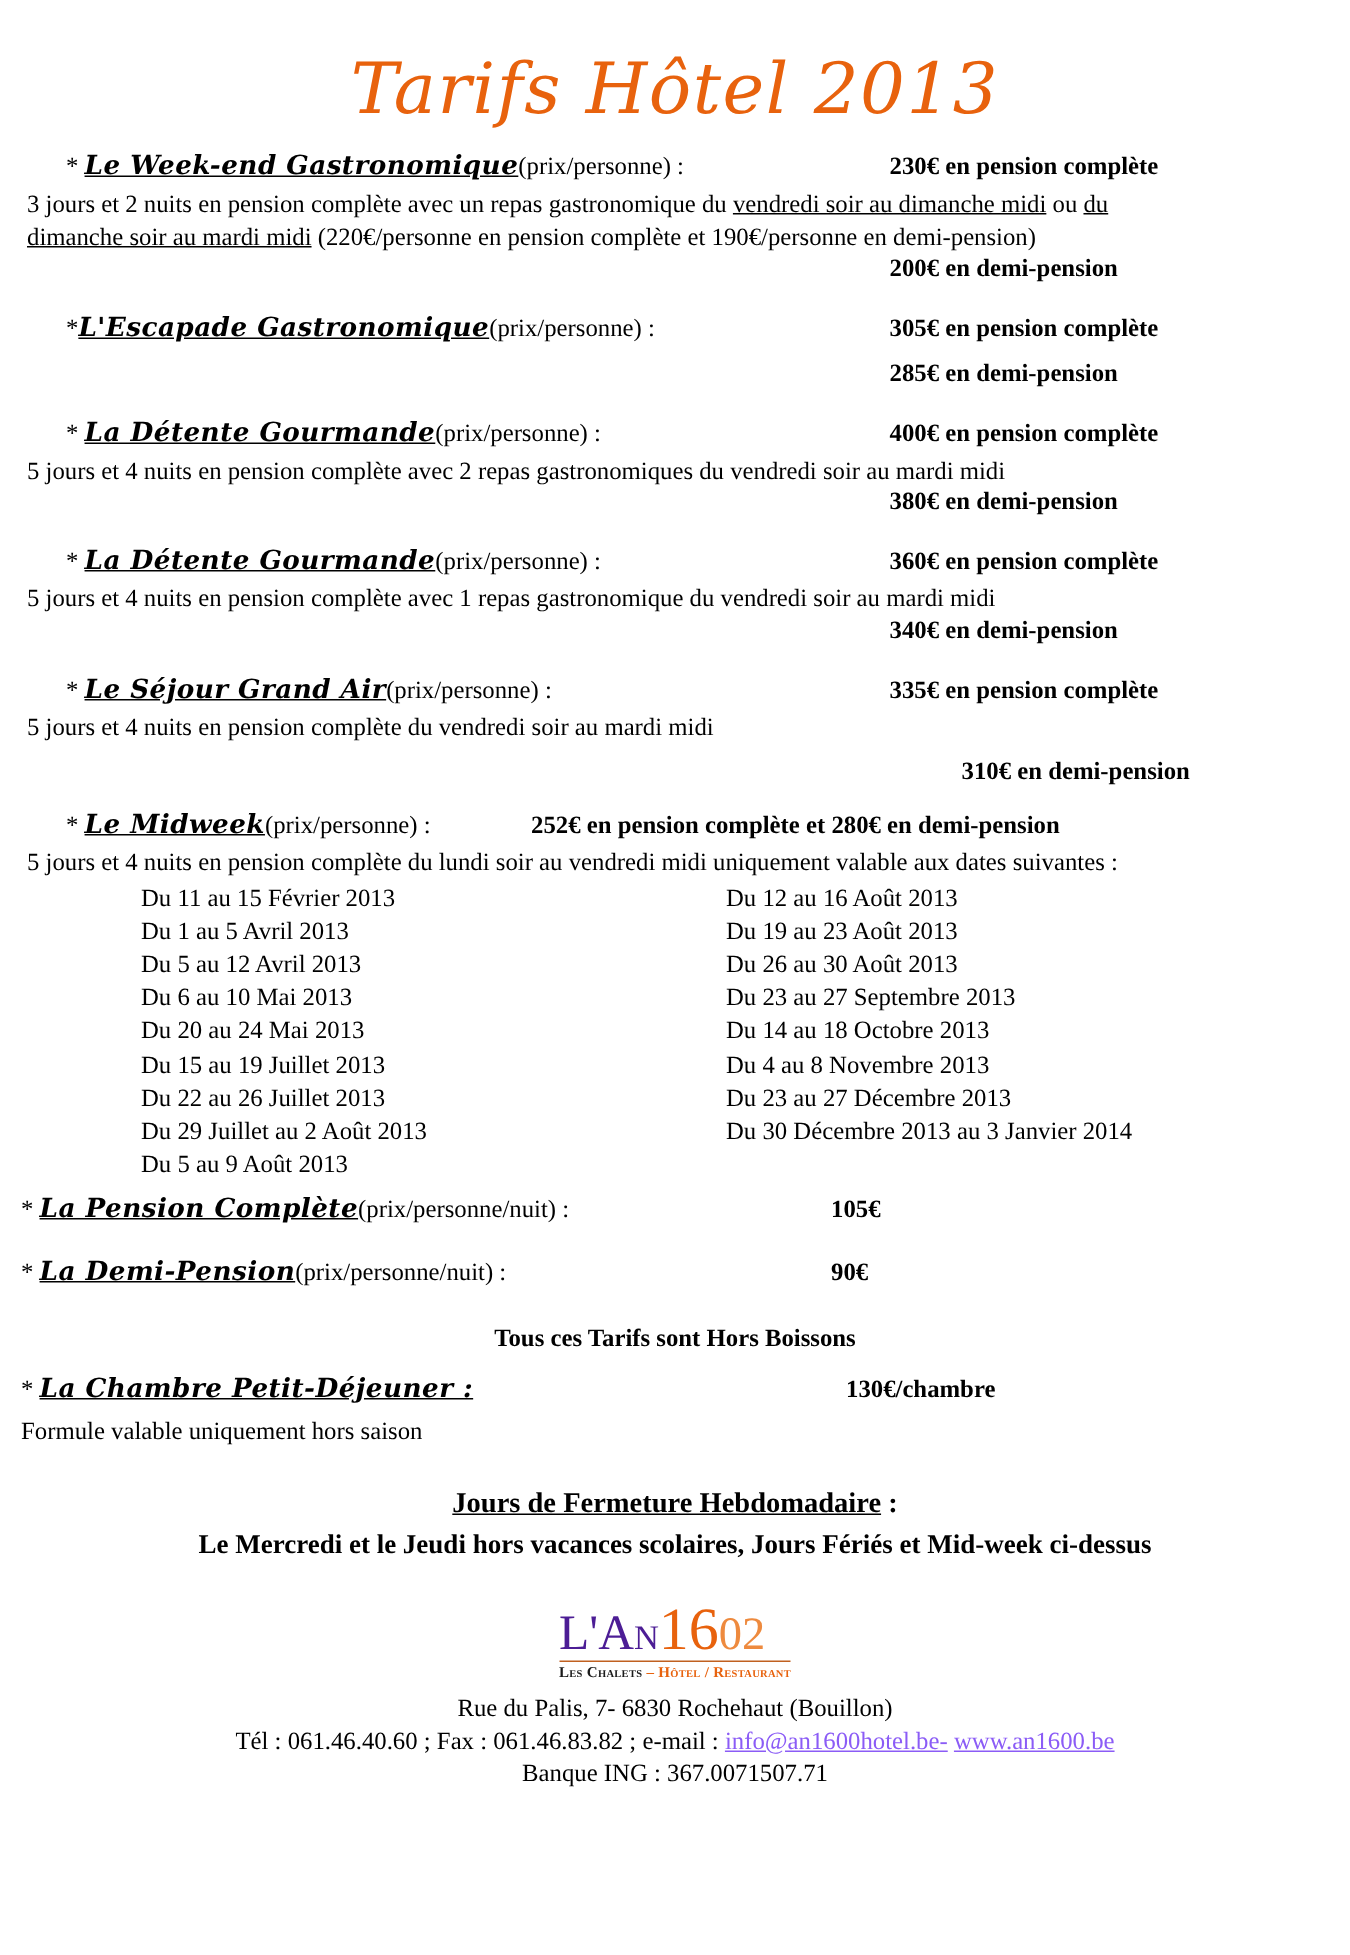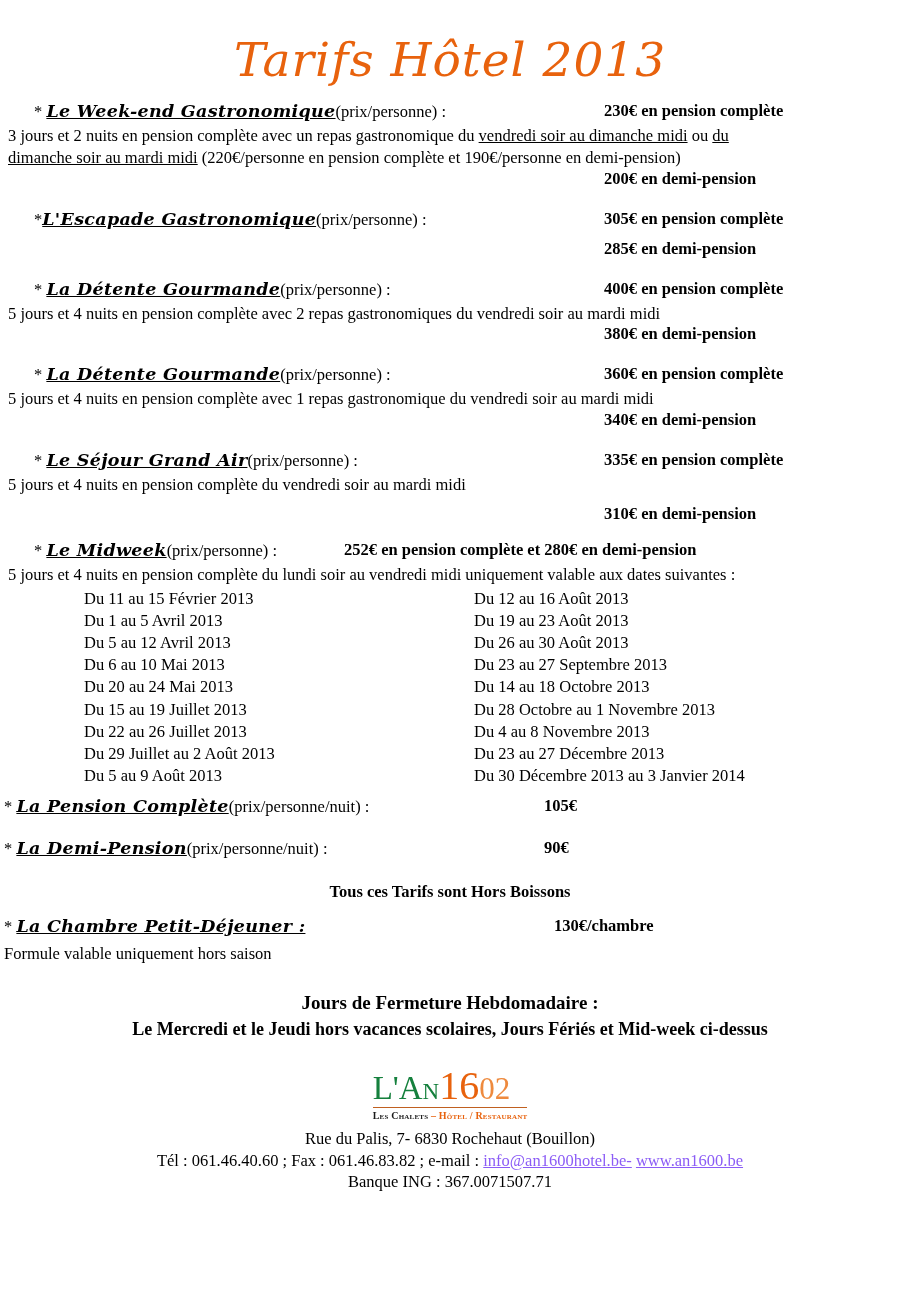--- a/index.html
+++ b/index.html
@@ -15,21 +15,21 @@
     font-family: "Liberation Serif", "DejaVu Serif", serif;
     color: #000000;
     overflow: hidden;
   }
 
   .page {
     position: relative;
     width: 900px;
     height: 1254px;
     box-sizing: border-box;
-    padding: 0 4px;
+    padding: 0 14px;
   }
 
   
   .doc-title {
     text-align: center;
     color: #E8620D;
     font-family: "DejaVu Serif", "Liberation Serif", serif;
     font-size: 47px;
     font-style: italic;
     font-weight: 400;
@@ -61,21 +61,21 @@
     font-size: 17.5px;
     text-decoration: underline;
     letter-spacing: 0.3px;
   }
   .paren {
     font-size: 16.5px;
     font-family: "Liberation Serif", serif;
   }
   .price-col {
     position: absolute;
-    left: 600px;
+    left: 579px;
     top: 0;
     font-weight: bold;
     font-size: 16.5px;
     white-space: nowrap;
   }
   .price-col.wide {
     left: 340px;
   }
   .desc {
     font-size: 16.5px;
@@ -129,21 +129,21 @@
 
   
   .closing {
     text-align: center;
     margin-top: 28px;
   }
   .closing-title {
     font-weight: bold;
     font-size: 19px;
   }
-  .closing-title .u { }
+  .closing-title .u { text-decoration: underline; }
   .closing-sub {
     font-weight: bold;
     font-size: 18px;
     margin-top: 5px;
   }
 
   
   .logo-wrap {
     margin-top: 26px;
     text-align: center;
@@ -154,21 +154,21 @@
     position: relative;
   }
   .logo-main {
     font-family: "Liberation Serif", serif;
     font-size: 33px;
     line-height: 1;
     white-space: nowrap;
     letter-spacing: 0px;
   }
   .logo-lan {
-    color: #15803d;
+    color: #4c1d95;
     font-variant: small-caps;
     font-size: 33px;
     text-align: center;
   }
   .logo-16 {
     color: #E8620D;
     font-size: 40px;
     font-weight: 400;
   }
   .logo-00 {
@@ -256,21 +256,21 @@
     </div>
   </div>
 
   <div class="offer" style="margin-top:16px;">
     <div class="offer-head">
       <span class="lead">*&nbsp;</span><span class="fancy">Le Séjour Grand Air</span><span class="paren">(prix/personne) :</span>
       <span class="price-col">335€ en pension complète</span>
     </div>
     <div class="desc">5 jours et 4 nuits en pension complète du vendredi soir au mardi midi</div>
     <div class="half-line" style="height:30px;">
-      <span class="price-col" style="top:8px;">310€ en demi-pension</span>
+      <span class="price-col" style="top:8px;margin-left:48px;">310€ en demi-pension</span>
     </div>
   </div>
 
   <div class="offer" style="margin-top:14px;">
     <div class="offer-head">
       <span class="lead">*&nbsp;</span><span class="fancy">Le Midweek</span><span class="paren">(prix/personne) :</span>
       <span class="price-col wide">252€ en pension complète et 280€ en demi-pension</span>
     </div>
     <div class="desc">5 jours et 4 nuits en pension complète du lundi soir au vendredi midi uniquement valable aux dates suivantes :</div>
 
@@ -285,21 +285,20 @@
         <div>Du 22 au 26 Juillet 2013</div>
         <div>Du 29 Juillet au 2 Août 2013</div>
         <div>Du 5 au 9 Août 2013</div>
       </div>
       <div class="dates-col right">
         <div>Du 12 au 16 Août 2013</div>
         <div>Du 19 au 23 Août 2013</div>
         <div>Du 26 au 30 Août 2013</div>
         <div>Du 23 au 27 Septembre 2013</div>
         <div>Du 14 au 18 Octobre 2013</div>
-        <div>Du 28 Octobre au 1 Novembre 2013</div>
         <div>Du 4 au 8 Novembre 2013</div>
         <div>Du 23 au 27 Décembre 2013</div>
         <div>Du 30 Décembre 2013 au 3 Janvier 2014</div>
       </div>
     </div>
   </div>
 
   <div class="simple-row" style="margin-top:10px;">
     <span>*&nbsp;</span><span class="fancy">La Pension Complète</span><span class="paren">(prix/personne/nuit) :</span>
     <span class="price-col">105€</span>

